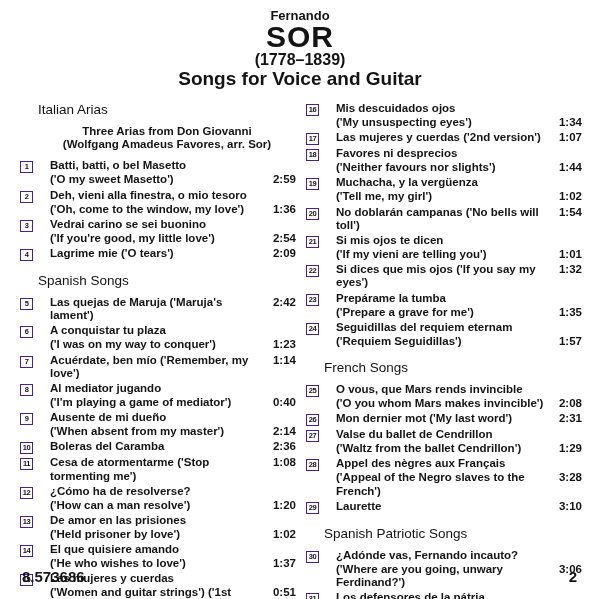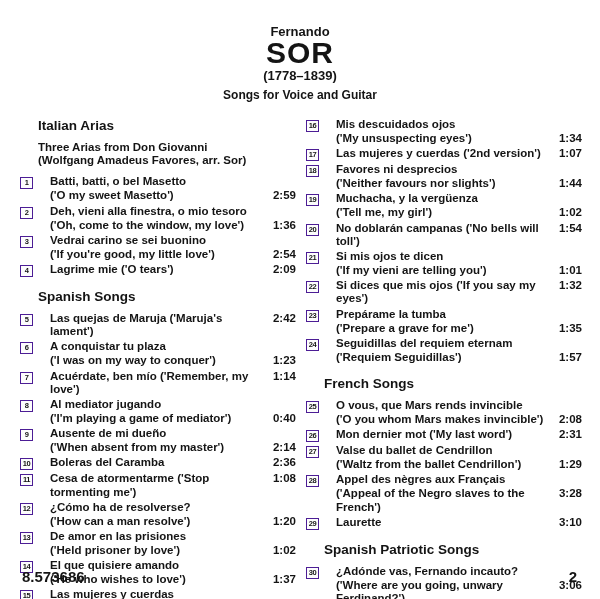--- a/index.html
+++ b/index.html
@@ -11,46 +11,47 @@
     position: relative;
     width: 600px;
     height: 599px;
     background: #ffffff;
     color: #141414;
     font-family: "Liberation Sans", sans-serif;
     overflow: hidden;
     box-sizing: border-box;
   }
   .header { text-align: center; padding-top: 9px; }
-  .composer-first { font-size: 13px; font-weight: bold; line-height: 14px; margin-top: 16px; }
+  .composer-first { font-size: 13px; font-weight: bold; line-height: 14px; }
   .composer-last  { font-size: 30px; font-weight: bold; line-height: 28px; letter-spacing: 1px; }
-  .composer-dates { font-size: 13px; font-weight: bold; line-height: 15px; margin-top: 1px; }
-  .album-title    { font-size: 12px; font-weight: bold; line-height: 20px; margin-top: 2px; }
+  .composer-dates { font-size: 16px; font-weight: bold; line-height: 15px; margin-top: 1px; }
+  .album-title    { font-size: 19px; font-weight: bold; line-height: 20px; margin-top: 2px; }
 
   .tracklist {
     display: flex;
     margin-top: 13px;
     padding: 0 18px 0 20px;
     gap: 10px;
   }
   .col { flex: 1 1 0; min-width: 0; }
 
   .section-heading {
     font-size: 13.5px;
-    font-weight: bold;
+    font-weight: normal;
     margin: 12px 0 8px 18px;
     line-height: 15px;
   }
   .col .section-heading:first-child { margin-top: 0; }
 
   .subheading {
     font-size: 11.5px;
     font-weight: bold;
     margin: 0 0 8px 18px;
     line-height: 13.2px;
+    text-align: center;
   }
 
   .track { margin-bottom: 2px; }
   .tline {
     display: flex;
     align-items: flex-start;
     font-size: 11.5px;
     font-weight: bold;
     line-height: 13.2px;
   }

